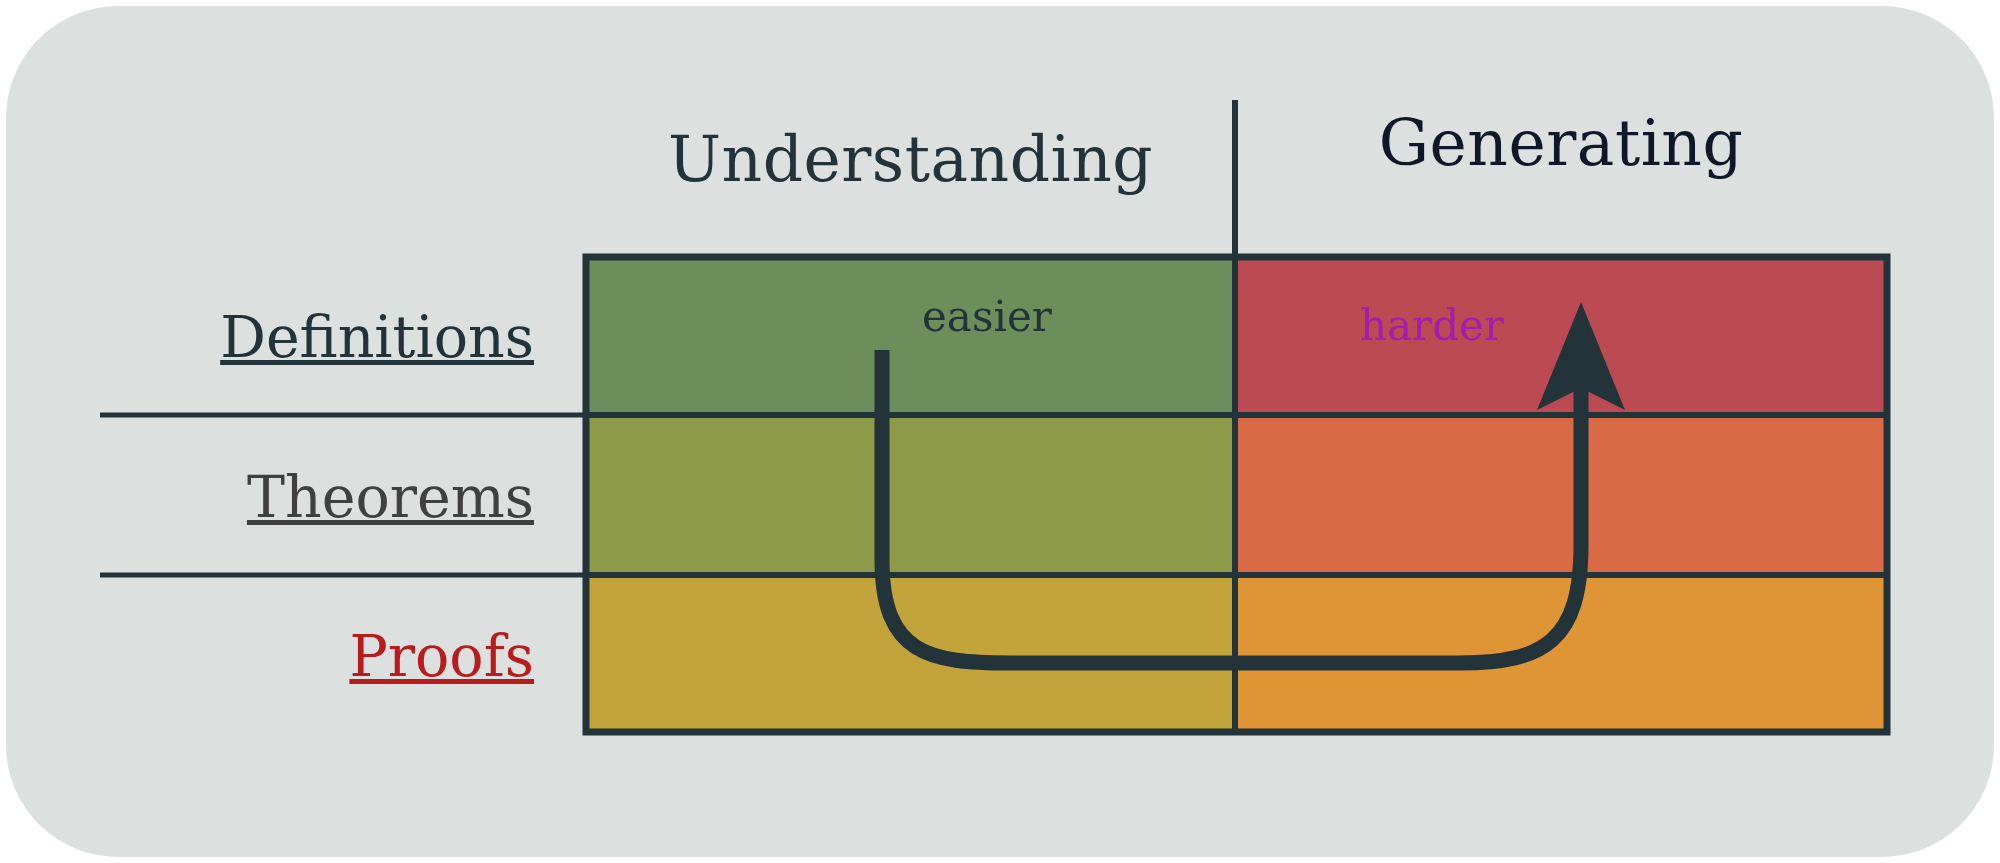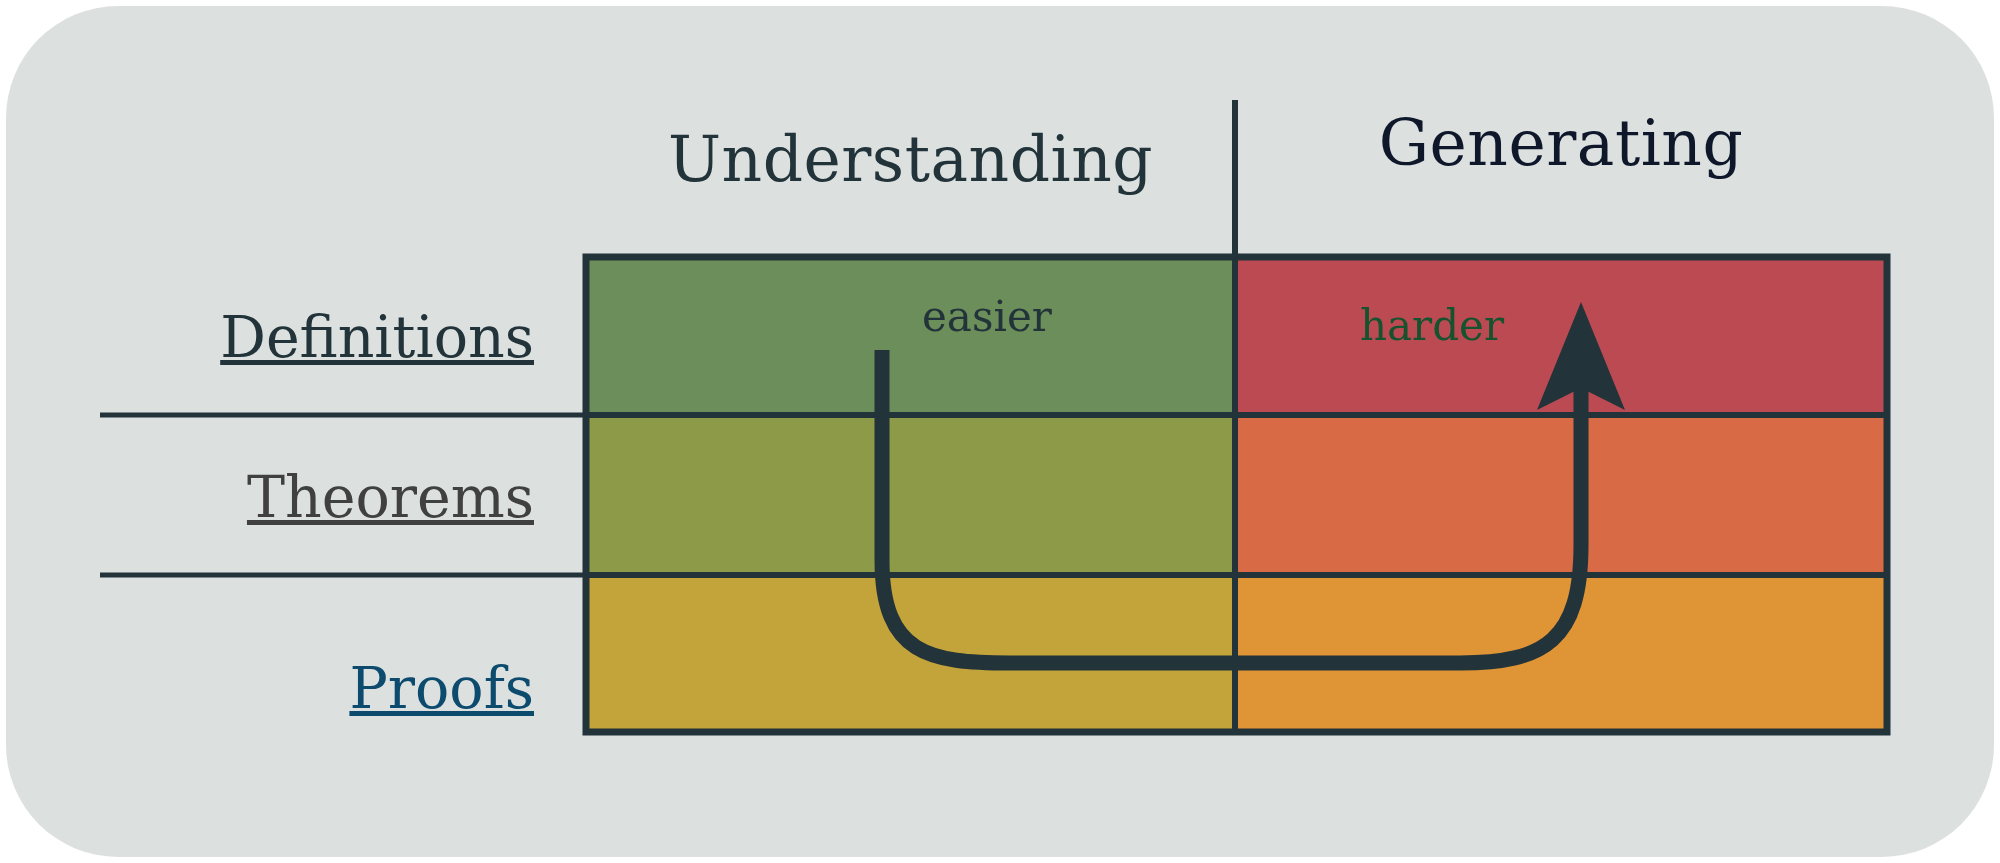--- a/index.html
+++ b/index.html
@@ -113,18 +113,18 @@
              L 1625,410
              L 1581,388
              L 1537,410 Z" fill="#22333a"></path>
   </svg>
 
   <div class="col-head" id="head-0" style="color: rgb(34, 51, 58);">Understanding</div>
   <div class="col-head" id="head-1" style="color: #0f172a;">Generating</div>
 
   <div class="row-label" id="rowlab-0" style="color: rgb(34, 51, 58);">Definitions</div>
   <div class="row-label" id="rowlab-1" style="color: #404040;">Theorems</div>
-  <div class="row-label" id="rowlab-2" style="color: #0c4a6e; margin-top: 32px;">Proofs</div>
+  <div class="row-label" id="rowlab-2" style="color: #b91c1c;">Proofs</div>
 
   <div class="cell-note" id="note-easier" style="color: rgb(34, 51, 58);">easier</div>
-  <div class="cell-note" id="note-harder" style="color: #14532d;">harder</div>
+  <div class="cell-note" id="note-harder" style="color: #a21caf;">harder</div>
 
 </div>
 
 </body></html>

